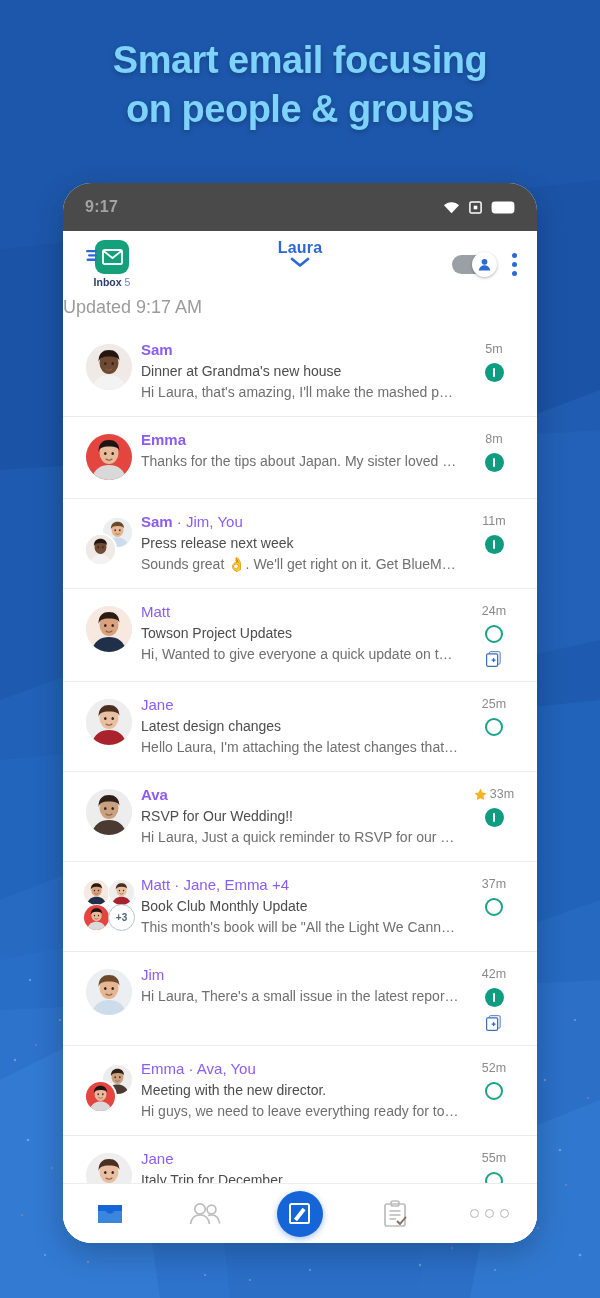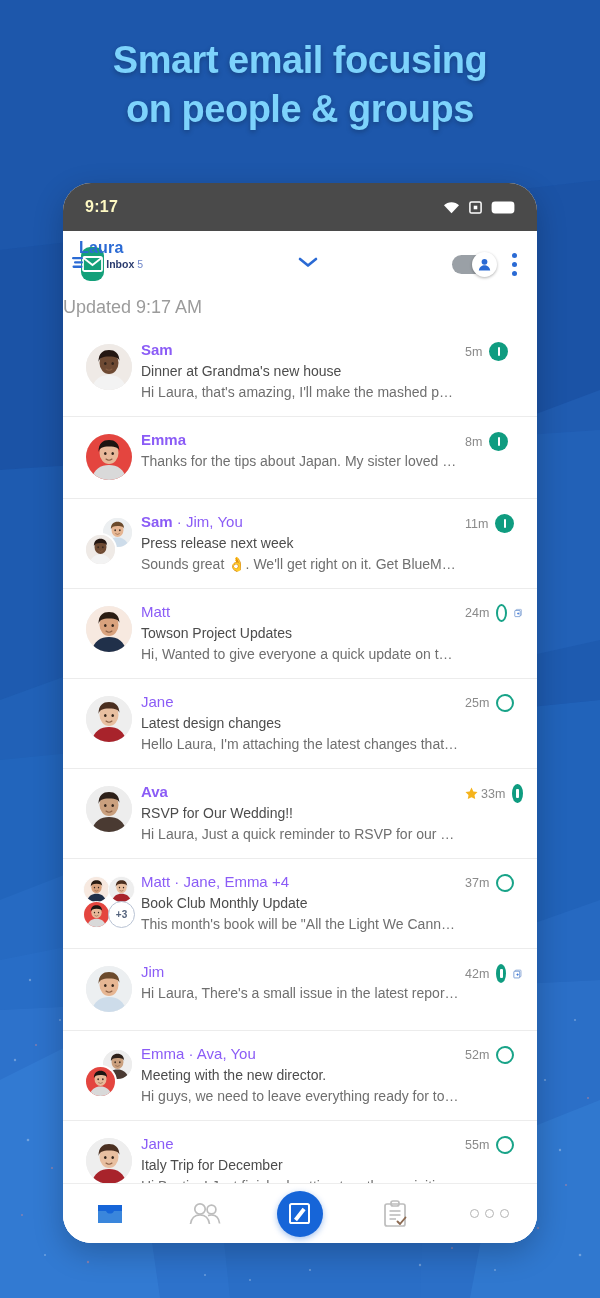--- a/index.html
+++ b/index.html
@@ -43,56 +43,55 @@
     overflow: hidden;
     box-shadow: 0 10px 30px rgba(0,0,0,0.22);
   }
 
   
   .statusbar {
     height: 48px;
     background: #4a4a4a;
     display: flex; align-items: center;
     padding: 0 22px;
-    color: #fef9c3;
+    color: #a3a3a3;
   }
   .statusbar .clock { font-size: 16px; font-weight: bold; letter-spacing: .3px; }
   .statusbar .sysicons { margin-left: auto; display: flex; align-items: center; gap: 9px; }
   .sysicons svg { display: block; }
 
   
   .appbar {
     position: relative;
     height: 66px;
     background: #ffffff;
     display: flex; align-items: center;
     padding: 0 18px;
   }
   .inbox-block {
-    display: flex; flex-direction: row; align-items: center;
+    display: flex; flex-direction: column; align-items: center;
     width: 62px; gap: 2px;
   }
   .logo-tile {
     width: 34px; height: 34px; border-radius: 9px;
     background: #14a07a;
     display: flex; align-items: center; justify-content: center;
     position: relative;
   }
   .logo-tile .speed {
     position: absolute; left: -9px; top: 9px;
     width: 12px; height: 13px;
   }
   .inbox-label { font-size: 10.5px; font-weight: bold; color: #2a3b6e; white-space: nowrap; }
   .inbox-label .count { color: #6f86c9; font-weight: normal; }
 
   .acct {
     position: absolute; left: 0; right: 0; top: 8px;
-    text-align: left;
+    text-align: center;
     pointer-events: none;
-    margin-left: 16px;
   }
   .acct-name {
     color: #2a6ad4; font-size: 16px; font-weight: bold;
     letter-spacing: .2px;
   }
   .acct-caret { margin-top: 1px; display: block; }
 
   .appbar-right {
     margin-left: auto; display: flex; align-items: center; gap: 16px;
   }
@@ -170,21 +169,21 @@
     white-space: nowrap; overflow: hidden; text-overflow: ellipsis;
     margin-bottom: 1px;
   }
   .preview {
     font-size: 14px; color: #6f6f6f; line-height: 21px;
     white-space: nowrap; overflow: hidden; text-overflow: ellipsis;
   }
 
   .meta-col {
     width: 58px; flex: 0 0 58px;
-    display: flex; flex-direction: row; align-items: center;
+    display: flex; flex-direction: column; align-items: center;
     padding-top: 2px; gap: 7px;
   }
   .meta-top { display: flex; align-items: center; gap: 3px; font-size: 12.5px; color: #8a8a8a; white-space: nowrap; }
   .dot-read {
     width: 18px; height: 18px; border-radius: 50%;
     border: 2px solid #18a388; background: transparent;
   }
   .dot-unread {
     width: 19px; height: 19px; border-radius: 50%;
     background: #0f9c80; display:flex; align-items:center; justify-content:center;

